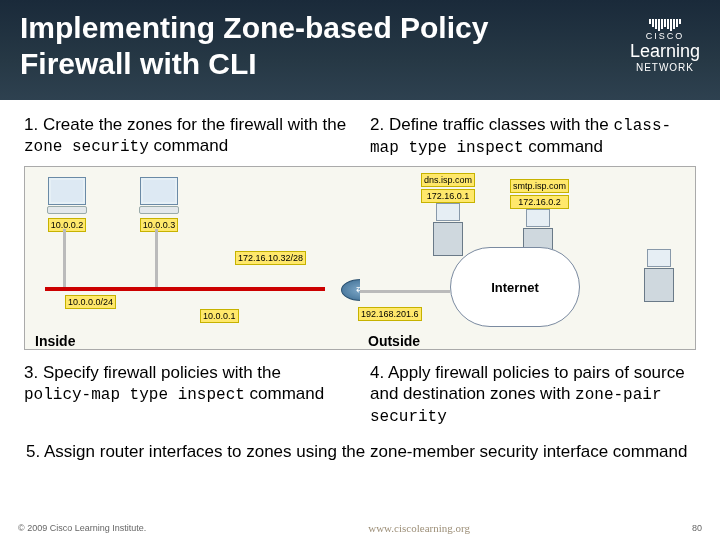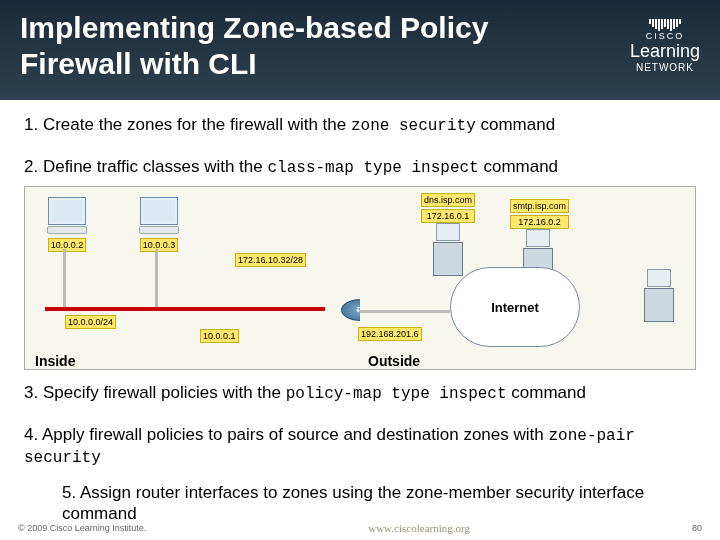--- a/index.html
+++ b/index.html
@@ -12,21 +12,21 @@
   .logo-bars span { display: inline-block; width: 2px; background: #fff; }
   .logo-bars span:nth-child(1){height:5px} .logo-bars span:nth-child(2){height:8px}
   .logo-bars span:nth-child(3){height:10px}.logo-bars span:nth-child(4){height:12px}
   .logo-bars span:nth-child(5){height:10px}.logo-bars span:nth-child(6){height:8px}
   .logo-bars span:nth-child(7){height:10px}.logo-bars span:nth-child(8){height:12px}
   .logo-bars span:nth-child(9){height:10px}.logo-bars span:nth-child(10){height:8px}
   .logo-bars span:nth-child(11){height:5px}
   .logo-learn { font-size: 18px; }
   .logo-net { font-size: 10px; letter-spacing: 1px; }
   .body-area { padding: 14px 24px 0; }
-  .top-row, .mid-row { display: flex; gap: 20px; flex-direction: column; }
+  .top-row, .mid-row { display: flex; gap: 20px; }
   .step { flex: 1; font-size: 17px; line-height: 1.25; }
   .step .cmd { font-family: "Courier New", monospace; font-size: 16px; }
   .diagram { margin: 8px 0 12px; border: 1px solid #aaa; position: relative; height: 184px; display: flex; }
   .half { flex: 1; position: relative; background: #f7f7f0; }
   .zone-label { position: absolute; bottom: 0; left: 10px; font-weight: bold; font-size: 14px; }
   .zone-label.r { left: 8px; }
   .pc { position: absolute; width: 48px; text-align: center; }
   .monitor { width: 38px; height: 28px; background: #e6f0f6; border: 1px solid #6a8aa6; margin: 0 auto; }
   .screen { width: 32px; height: 22px; background: #dde9f3; margin: 2px auto; }
   .base { width: 40px; height: 8px; background: #e3e8eb; border: 1px solid #9aa; margin: 1px auto 0; border-radius: 2px; }
@@ -35,21 +35,21 @@
   .router::after { content: "⇄"; color: #fff; font-size: 10px; position: absolute; left: 14px; top: 3px; }
   .cloud { position: absolute; width: 130px; height: 80px; border: 1px solid #7a8aa0; border-radius: 50px; background: #fff; display: flex; align-items: center; justify-content: center; font-weight: bold; font-size: 13px; }
   .server { position: absolute; width: 56px; text-align: center; }
   .server .box { width: 30px; height: 34px; background: #cfd8de; border: 1px solid #6a7a88; margin: 0 auto; }
   .server .mini { width: 24px; height: 18px; background: #e6eef4; border: 1px solid #89a; margin: 0 auto 1px; }
   .lbl-pair { display: inline-block; }
   .lbl-pair .ip { display: block; }
   .red-line { position: absolute; background: #c00; height: 4px; }
   .gray-line { position: absolute; background: #bbb; height: 3px; }
   .mid-row { margin-top: 6px; }
-  .step5 { margin-top: 14px; font-size: 17px; line-height: 1.25; padding: 0 2px; margin-left: 36px; }
+  .step5 { margin-top: 14px; font-size: 17px; line-height: 1.25; padding: 0 2px; }
   .footer { position: absolute; bottom: 6px; left: 0; right: 0; padding: 0 18px; display: flex; align-items: center; justify-content: space-between; font-size: 9px; color: #666; }
   .footer-url { font-size: 11px; color: #9d8f78; font-family: Georgia, serif; }
 </style>
 </head>
 <body>
 
 <div class="header">
   <div class="title">Implementing Zone-based Policy Firewall with CLI</div>
   <div class="logo">
     <div class="logo-top">
@@ -93,21 +93,21 @@
         <span class="ip">10.0.0.2</span>
       </div>
       <div class="pc" style="left:110px; top:10px;">
         <div class="monitor">
             <div class="screen"></div>
           </div><div class="base"></div>
         <span class="ip">10.0.0.3</span>
       </div>
       <div class="red-line" style="left:20px; top:120px; width:280px;"></div>
       <span class="ip" style="position:absolute; left:40px; top:126px;">10.0.0.0/24</span>
-      <span class="ip" style="position:absolute; left:210px; top:64px;">172.16.10.32/28</span>
+      <span class="ip" style="position:absolute; left:210px; top:82px;">172.16.10.32/28</span>
       <span class="ip" style="position:absolute; left:175px; top:140px;">10.0.0.1</span>
       <div class="gray-line" style="left:38px; top:62px; width:3px; height:58px;"></div>
       <div class="gray-line" style="left:130px; top:62px; width:3px; height:58px;"></div>
       <div class="zone-label">Inside</div>
     </div>
 
     <div class="router" style="left:316px; top:112px;"></div>
 
     <div class="half">
       <div class="server" style="left:60px; top:4px;">

